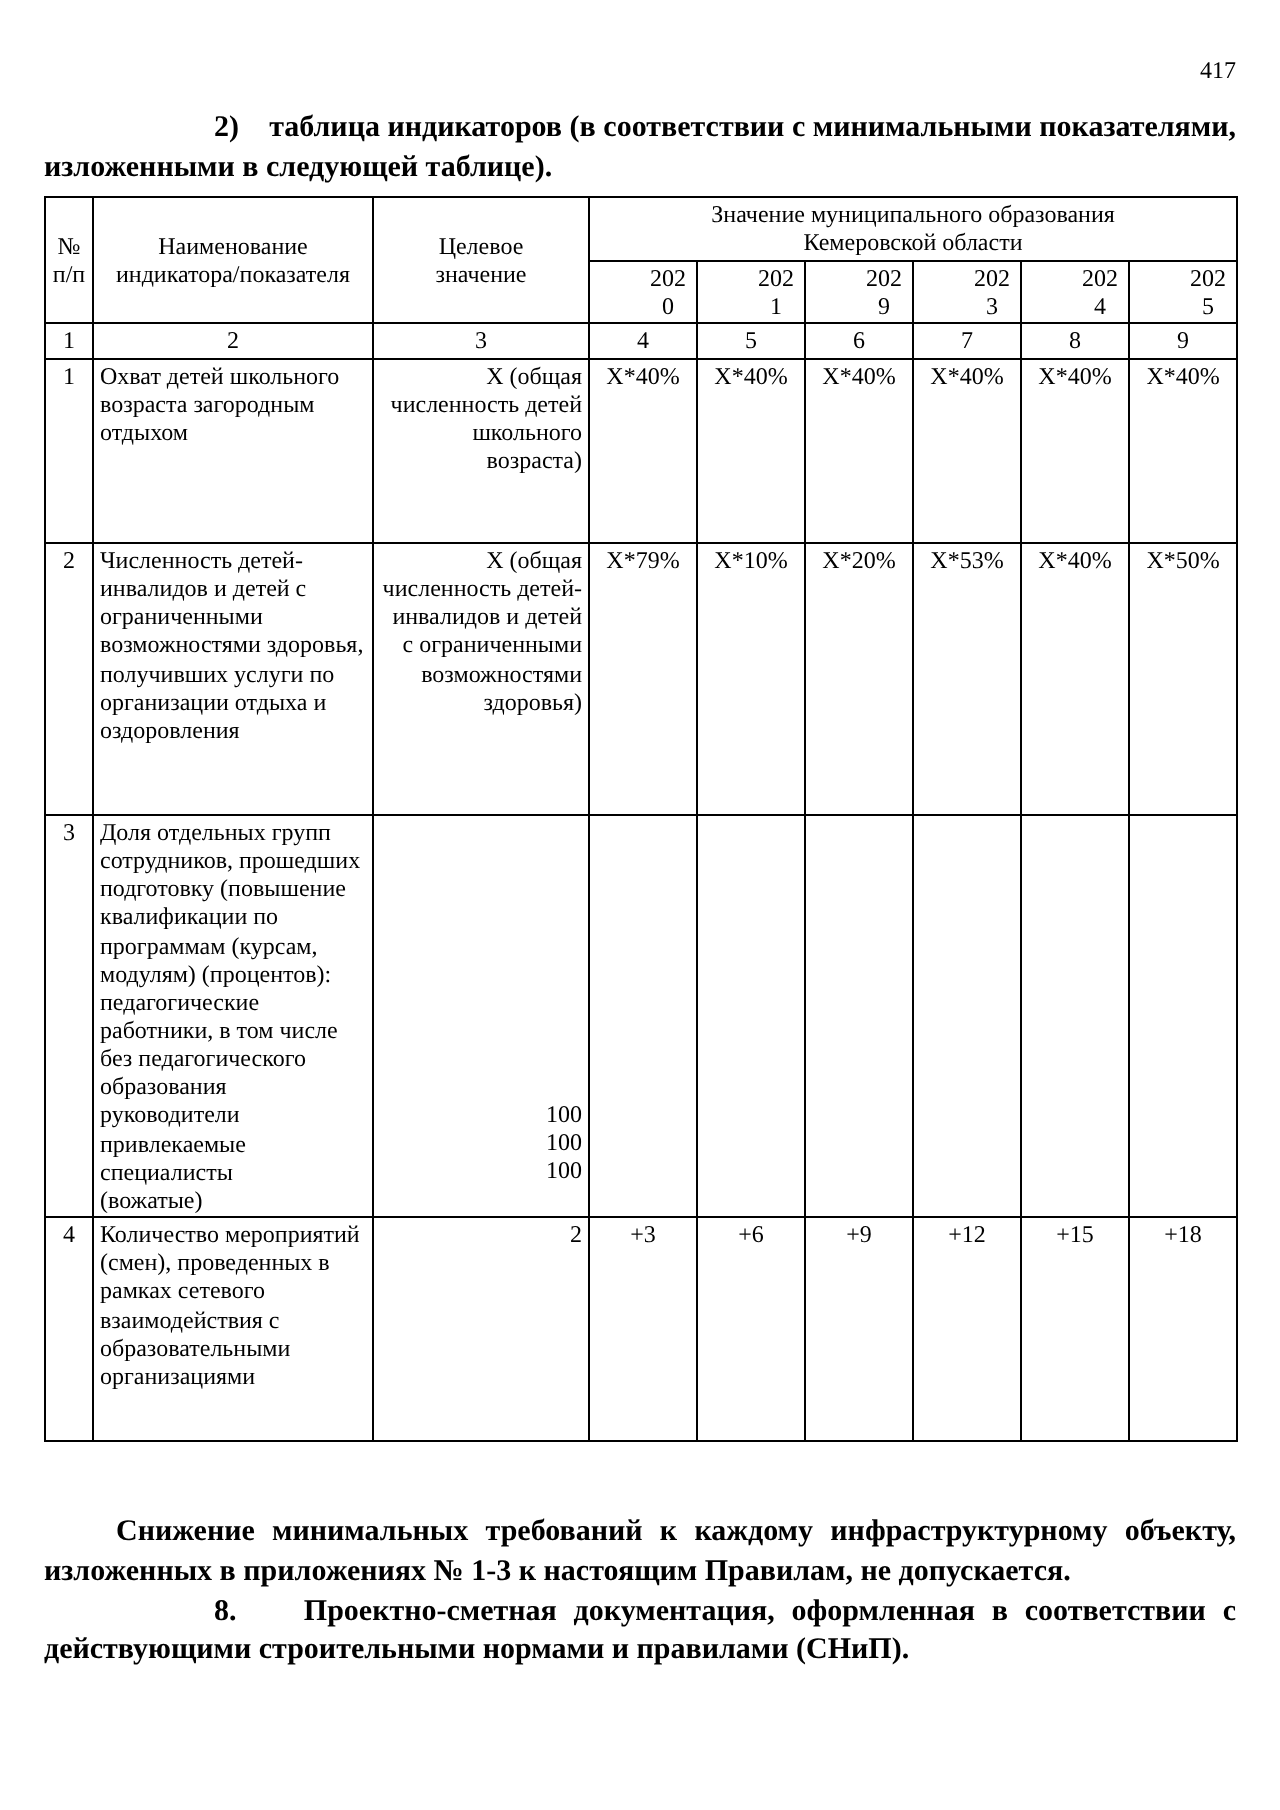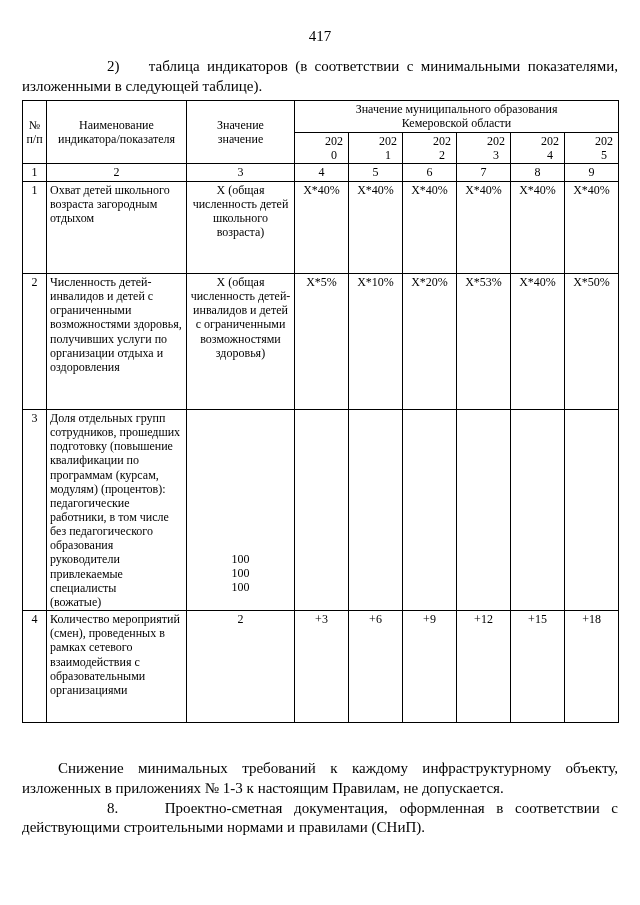--- a/index.html
+++ b/index.html
@@ -7,29 +7,30 @@
   .page {
     width: 640px;
     height: 905px;
     background: #ffffff;
     color: #000000;
     font-family: "Liberation Serif", "DejaVu Serif", serif;
     padding: 28px 22px 0 22px;
     overflow: hidden;
   }
   .page-number {
-    text-align: center;
-    font-size: 15px;
+    text-align: right;
+    font-size: 12px;
     margin: 0 0 12px 0;
   }
   .para {
     font-size: 15px;
     line-height: 1.32;
     text-align: justify;
     margin: 0;
+    font-weight: bold;
   }
   .para.indent-lg { text-indent: 85px; }
   .para.indent-sm { text-indent: 36px; margin-top: 36px; }
   .intro { margin-bottom: 3px; }
   .after-table { margin-top: 7px; }
 
   table.ind-table {
     border-collapse: collapse;
     width: 596px;
     table-layout: fixed;
@@ -45,21 +46,21 @@
     overflow: hidden;
     word-wrap: break-word;
   }
   .ind-table thead th {
     text-align: center;
     vertical-align: middle;
   }
   .index-row td { text-align: center; height: 18px; }
   .c-num    { text-align: center; }
   .c-name   { text-align: left; }
-  .c-target { text-align: center; }
+  .c-target { text-align: right; }
   .c-val    { text-align: center; }
   .c-target.bottom { vertical-align: bottom; padding-bottom: 16px; }
   tr.row-h1 { height: 92px; }
   tr.row-h2 { height: 136px; }
   tr.row-h4 { height: 112px; }
   tr.grp-row th { height: 32px; }
   tr.year-row th { height: 18px; padding-left: 28px; }
 </style>
 </head>
 <body>
@@ -81,29 +82,29 @@
       <col style="width:54px">
         <col style="width:54px">
         <col style="width:54px">
     </colgroup>
     <thead>
       <tr class="grp-row">
         <th rowspan="2">№
 п/п</th>
         <th rowspan="2">Наименование
 индикатора/показателя</th>
-        <th rowspan="2">Значение
+        <th rowspan="2">Целевое
 значение</th>
         <th colspan="6">Значение муниципального образования
 Кемеровской области</th>
       </tr>
       <tr class="year-row">
         <th>2020</th>
         <th>2021</th>
-        <th>2022</th>
+        <th>2029</th>
         <th>2023</th>
         <th>2024</th>
         <th>2025</th>
       </tr>
     </thead>
     <tbody>
       <tr class="index-row">
         <td>1</td>
         <td>2</td>
         <td>3</td>
@@ -124,21 +125,21 @@
         <td class="c-val">Х*40%</td>
         <td class="c-val">Х*40%</td>
         <td class="c-val">Х*40%</td>
         <td class="c-val">Х*40%</td>
       </tr>
 
       <tr class="row-h2">
         <td class="c-num">2</td>
         <td class="c-name">Численность детей-инвалидов и детей с ограниченными возможностями здоровья, получивших услуги по организации отдыха и оздоровления</td>
         <td class="c-target">Х (общая численность детей-инвалидов и детей с ограниченными возможностями здоровья)</td>
-        <td class="c-val">Х*5%</td>
+        <td class="c-val">Х*79%</td>
         <td class="c-val">Х*10%</td>
         <td class="c-val">Х*20%</td>
         <td class="c-val">Х*53%</td>
         <td class="c-val">Х*40%</td>
         <td class="c-val">Х*50%</td>
       </tr>
 
       <tr>
         <td class="c-num">3</td>
         <td class="c-name">Доля отдельных групп сотрудников, прошедших подготовку (повышение квалификации по программам (курсам, модулям) (процентов):

